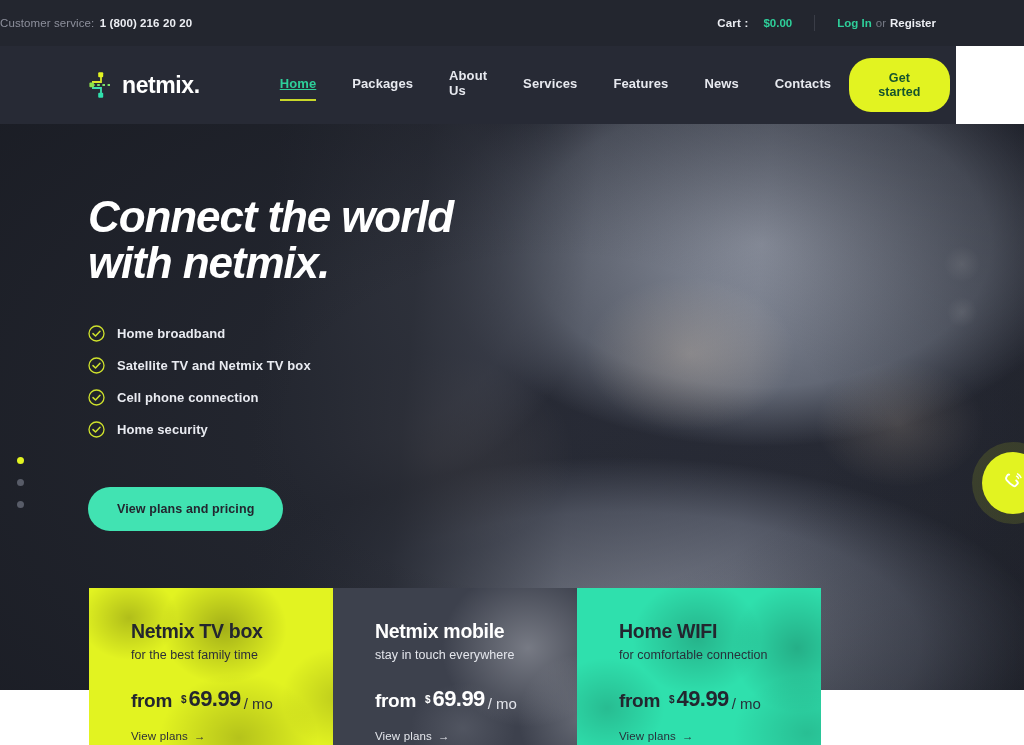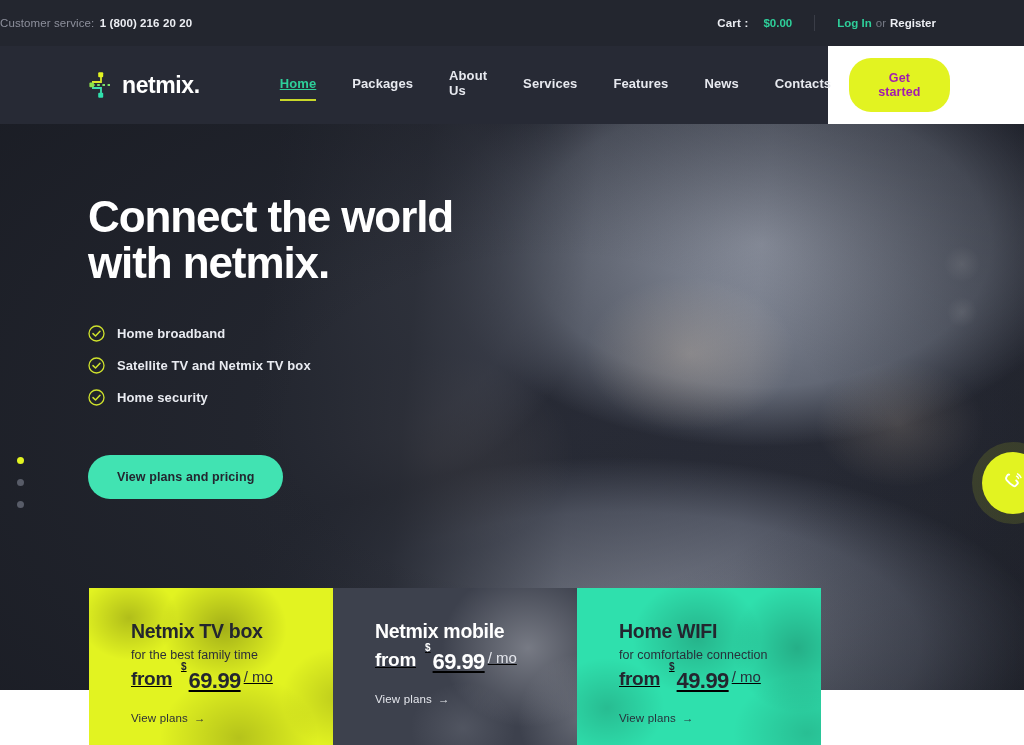--- a/index.html
+++ b/index.html
@@ -25,42 +25,42 @@
   .topbar-right{ margin-left:auto; margin-right:88px; display:flex; align-items:center; }
   .cart-label{ color:#eceef3; font-weight:bold; letter-spacing:.2px;}
   .cart-amount{ color:#2ecf9a; font-weight:bold; margin-left:7px;padding-left:8px;}
   .tb-sep{ width:1px; height:16px; background:#3a3d47; margin:0 22px; }
   .login{ color:#2ecf9a; font-weight:bold; }
   .orword{ color:#767a86; margin:16px 4px; font-weight:normal;}
   .register{ color:#eceef3; font-weight:bold;}
 
   
   .header{
-    position:absolute; left:0; top:46px; width:828px; height:78px;
+    position:absolute; left:0; top:46px; width:956px; height:78px;
     background:#272a35;
     display:flex; align-items:center;
     z-index:30;
   }
   .logo{ margin-left:88px; display:flex; align-items:center; }
   .logo-mark{ width:26px; height:30px; position:relative; margin-right:8px;}
   .logo-text{ color:#ffffff; font-size:23px; font-weight:bold; letter-spacing:-.4px;}
 
   .nav{ display:flex; align-items:center; margin-left:62px; }
   .nav-item{
     position:relative; color:#e7e9ef; font-size:13px; font-weight:bold;
     margin:0 18px; padding-bottom:4px; letter-spacing:.1px; cursor:pointer;
   }
   .nav-item.active{ color:#2ecf9a;text-decoration:underline; }
   .nav-item.active::after{
     content:""; position:absolute; left:0; right:0; bottom:-6px;
     height:2px; background:#c9d82a;
   }
   .get-started{
     margin-left:auto; margin-right:74px;
-    background:#e2f321; color:#a21caf;
+    background:#e2f321; color:#14532d;
     font-size:12.5px; font-weight:bold;
     border:none; border-radius:22px;
     padding:13px 29px; cursor:pointer; letter-spacing:.1px;
   }
 
   
   .hero{
     position:absolute; left:0; top:124px; width:1024px; height:566px;
     overflow:hidden; background:#272a35;
   }
@@ -83,21 +83,21 @@
     background:linear-gradient(95deg, #23262f 0%, #23262f 26%, rgba(35,38,47,.86) 40%, rgba(35,38,47,.28) 56%, rgba(35,38,47,.10) 72%, rgba(35,38,47,.30) 100%);
   }
   .hero-vign{
     position:absolute; inset:0;
     background:radial-gradient(ellipse 760px 480px at 560px 300px, transparent 35%, rgba(20,22,29,.55) 100%);
   }
 
   .hero-inner{ position:absolute; left:88px; top:70px; z-index:5;}
   .hero-title{
     color:#fff; font-size:44px; line-height:1.05; font-weight:bold;
-    letter-spacing:-1.1px; white-space:pre-line;
+    letter-spacing:-1.1px; white-space:pre-line;font-style:italic;
   }
   .feat-list{ list-style:none; margin-top:39px; }
   .feat-item{ display:flex; align-items:center; margin-bottom:15px; }
   .check-ic{ width:17px; height:17px; flex:0 0 17px; margin-right:12px;}
   .feat-label{ color:#e9ebf1; font-size:13px; font-weight:bold; letter-spacing:.1px;}
   .plans-btn{
     margin-top:34px; background:#41e3b2; color:#23262f;
     border:none; border-radius:24px; font-size:12.5px; font-weight:bold;
     padding:15px 29px; cursor:pointer; letter-spacing:.1px;
   }
@@ -120,21 +120,21 @@
   .cards{
     position:absolute; left:89px; top:588px; width:846px; height:157px;
     display:flex; z-index:20;
   }
   .card{ position:relative; width:244px; height:157px; overflow:hidden; padding:32px 0 0 42px; }
   .card .card-bgimg{ position:absolute; inset:0; }
   .card .card-tint{ position:absolute; inset:0; }
   .card-content{ position:relative; z-index:3; }
   .card-title{ font-size:19.5px; font-weight:bold; letter-spacing:-.3px; }
   .card-sub{ font-size:12.5px; margin-top:5px; letter-spacing:.05px;}
-  .card-price{ margin-top:6px; display:flex; align-items:flex-start;text-decoration:underline; }
+  .card-price{ margin-top:24px; display:flex; align-items:flex-end; }
   .price-from{ font-size:19px; font-weight:bold; letter-spacing:-.3px;}
   .price-cur{ font-size:10px; font-weight:bold; margin-left:9px; position:relative; top:-7px;}
   .price-val{ font-size:22px; font-weight:bold; letter-spacing:-.6px; margin-left:2px;}
   .price-per{ font-size:15px; margin-left:3px; }
   .card-link{ margin-top:18px; font-size:11.5px; letter-spacing:.15px; cursor:pointer; display:inline-block;}
   .card-link .arr{ margin-left:6px; }
 
   
   .card-yellow .card-bgimg{
     background:
@@ -252,20 +252,29 @@
           </span>
           <span class="feat-label">Satellite TV and Netmix TV box</span>
         </li>
         <li class="feat-item">
           <span class="check-ic">
             <svg width="17" height="17" viewBox="0 0 17 17" fill="none">
               <circle cx="8.5" cy="8.5" r="7.5" stroke="#cfe22c" stroke-width="1.3"></circle>
               <path d="M5 8.6 L7.5 11 L12 6.2" stroke="#cfe22c" stroke-width="1.5" stroke-linecap="round" stroke-linejoin="round"></path>
             </svg>
           </span>
+          <span class="feat-label">Cell phone connection</span>
+        </li>
+        <li class="feat-item">
+          <span class="check-ic">
+            <svg width="17" height="17" viewBox="0 0 17 17" fill="none">
+              <circle cx="8.5" cy="8.5" r="7.5" stroke="#cfe22c" stroke-width="1.3"></circle>
+              <path d="M5 8.6 L7.5 11 L12 6.2" stroke="#cfe22c" stroke-width="1.5" stroke-linecap="round" stroke-linejoin="round"></path>
+            </svg>
+          </span>
           <span class="feat-label">Home security</span>
         </li>
       </ul>
 
       <button class="plans-btn">View plans and pricing</button>
     </div>
 
     <button class="callbtn">
       <span>
         <svg width="22" height="22" viewBox="0 0 22 22" fill="none">
@@ -295,20 +304,21 @@
           <span>View plans</span><span class="arr">→</span>
         </div>
       </div>
     </div>
 
     <div class="card card-dark">
       <div class="card-bgimg"></div>
       <div class="card-tint"></div>
       <div class="card-content">
         <div class="card-title">Netmix mobile</div>
+        <div class="card-sub">stay in touch everywhere</div>
         <div class="card-price">
           <span class="price-from">from</span>
           <span class="price-cur">$</span>
           <span class="price-val">69.99</span>
           <span class="price-per">/ mo</span>
         </div>
         <div class="card-link">
           <span>View plans</span><span class="arr">→</span>
         </div>
       </div>

